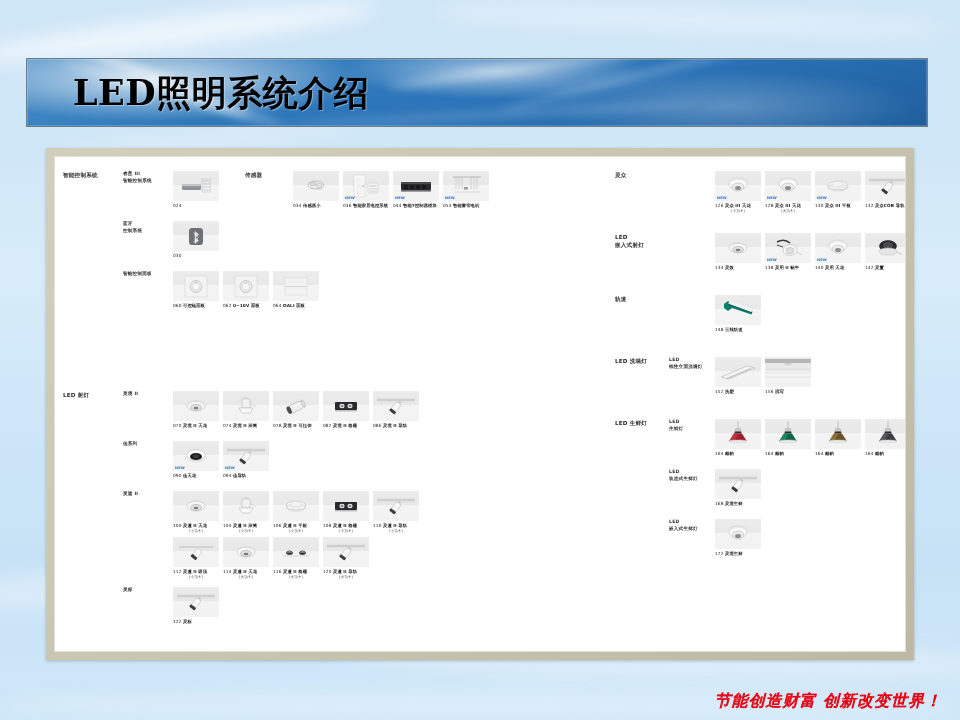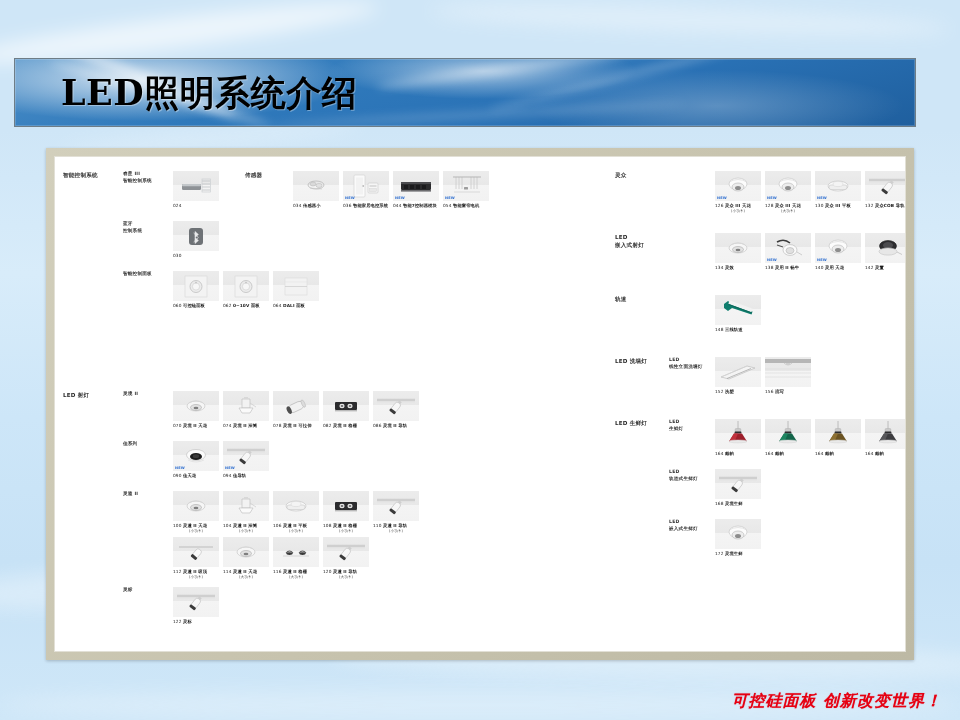--- a/index.html
+++ b/index.html
@@ -13,21 +13,21 @@
   .bg-cloud{position:absolute;pointer-events:none;border-radius:50%;filter:blur(9px);background:rgba(255,255,255,.62);}
   .c1{left:-40px;top:18px;width:420px;height:30px;transform:rotate(-7deg);}
   .c2{left:430px;top:8px;width:520px;height:24px;transform:rotate(2deg);opacity:.55;}
   .c3{left:-60px;top:560px;width:520px;height:46px;transform:rotate(-3deg);opacity:.5;}
   .c4{left:330px;top:640px;width:680px;height:40px;transform:rotate(1deg);opacity:.45;}
   .c5{left:0px;top:690px;width:960px;height:30px;opacity:.4;}
   .c6{left:60px;top:130px;width:300px;height:18px;transform:rotate(-5deg);opacity:.35;}
 
   
   .title-banner{
-    position:absolute;left:14px;top:58px;width:900px;height:67px;
+    position:absolute;left:26px;top:58px;width:900px;height:67px;
     border:1px solid #6f7d86;
     background:
       radial-gradient(ellipse 300px 60px at 14% 30%, rgba(255,255,255,.75), rgba(255,255,255,0) 70%),
       radial-gradient(ellipse 220px 40px at 52% 18%, rgba(255,255,255,.55), rgba(255,255,255,0) 70%),
       radial-gradient(ellipse 260px 50px at 78% 70%, rgba(255,255,255,.25), rgba(255,255,255,0) 72%),
       linear-gradient(165deg,#4e90c8 0%,#2f79bb 35%,#2a72b6 60%,#1f5f9e 100%);
     box-shadow:inset 0 0 0 1px rgba(255,255,255,.18);
     overflow:hidden;
   }
   .title-banner .streak{position:absolute;background:rgba(255,255,255,.5);filter:blur(5px);border-radius:50%;}
@@ -715,13 +715,13 @@
      <path d="M14 11q9-5 18 0" fill="none" stroke="#dadada" stroke-width=".7"></path>
               </svg>
             </div>
             <div class="cap"><span>172</span>&nbsp;<b>灵境生鲜</b></div>
           </div>
         </div>
       </div>
   </div>
 </div>
 
-<div class="slogan">可控硅面板 创新改变世界！</div>
+<div class="slogan">节能创造财富 创新改变世界！</div>
 
 </body></html>

